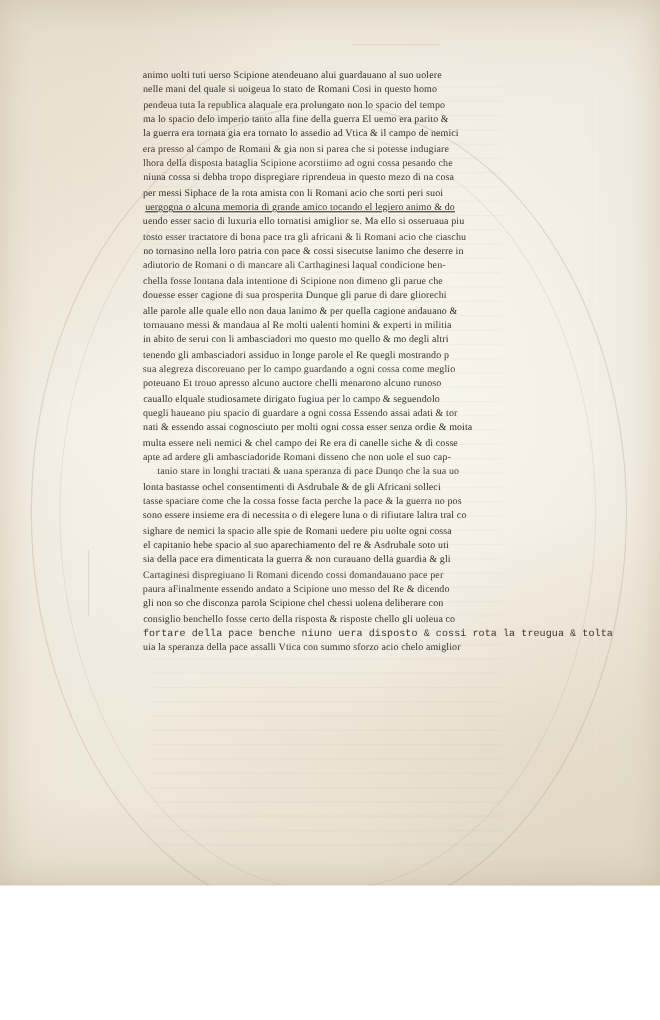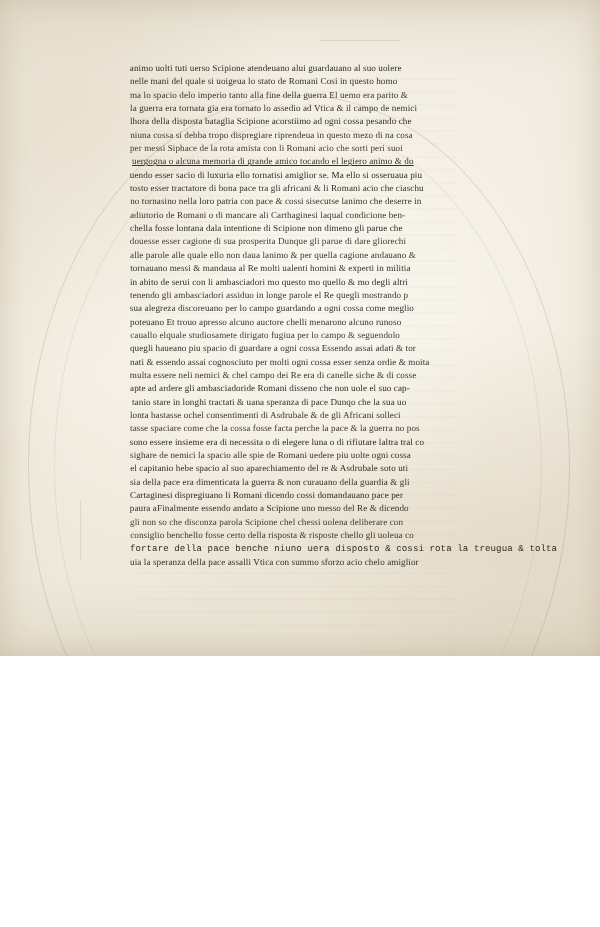--- a/index.html
+++ b/index.html
@@ -10,21 +10,21 @@
     width: 600px;
     height: 927px;
     background: #ffffff;
     font-family: "Liberation Serif", serif;
     overflow: hidden;
   }
 
   #page {
     position: relative;
     width: 600px;
-    height: 656px;
+    height: 805px;
     background: #f1ece1;
     overflow: hidden;
   }
 
   
   .paper-tone {
     position: absolute;
     inset: 0;
     background:
       radial-gradient(ellipse 78% 62% at 50% 45%, rgba(255,255,250,0.55) 0%, rgba(250,245,234,0.18) 55%, rgba(228,219,201,0.0) 72%),
@@ -144,22 +144,24 @@
 
   <div class="showthrough"></div>
 
   <div class="fiber" style="left:200px;top:820px;width:60px;height:1px;"></div>
   <div class="fiber" style="left:320px;top:40px;width:80px;height:1px;"></div>
   <div class="fiber" style="left:80px;top:500px;width:1px;height:60px;"></div>
 
   <div id="textblock">
     <div class="line" style="transform: scaleX(1); margin-left: -0.16px;">animo uolti tuti uerso Scipione atendeuano alui guardauano al suo uolere</div>
     <div class="line" style="transform: scaleX(1); margin-left: 0px;">nelle mani del quale si uoigeua lo stato de Romani Cosi in questo homo</div>
+    <div class="line" style="transform: scaleX(1); margin-left: 0.16px;">pendeua tuta la republica alaquale era prolungato non lo spacio del tempo</div>
     <div class="line" style="transform: scaleX(1); margin-left: -0.08px;">ma lo spacio delo imperio tanto alla fine della guerra El uemo era parito &amp;</div>
     <div class="line" style="transform: scaleX(1); margin-left: 0.08px;">la guerra era tornata gia era tornato lo assedio ad Vtica &amp; il campo de nemici</div>
+    <div class="line" style="transform: scaleX(1); margin-left: -0.16px;">era presso al campo de Romani &amp; gia non si parea che si potesse indugiare</div>
     <div class="line" style="transform: scaleX(1); margin-left: 0px;">lhora della disposta bataglia Scipione acorstiimo ad ogni cossa pesando che</div>
     <div class="line" style="transform: scaleX(1); margin-left: 0.16px;">niuna cossa si debba tropo dispregiare riprendeua in questo mezo di na cosa</div>
     <div class="line" style="transform: scaleX(1); margin-left: -0.08px;">per messi Siphace de la rota amista con li Romani acio che sorti peri suoi</div>
     <div class="line" style="transform: scaleX(1); margin-left: 2px; text-decoration: underline;">uergogna o alcuna memoria di grande amico tocando el legiero animo &amp; do</div>
     <div class="line" style="transform: scaleX(1); margin-left: -0.16px;">uendo esser sacio di luxuria ello tornatisi amiglior se. Ma ello si osseruaua piu</div>
     <div class="line" style="transform: scaleX(1); margin-left: 0px;">tosto esser tractatore di bona pace tra gli africani &amp; li Romani acio che ciaschu</div>
     <div class="line" style="transform: scaleX(1); margin-left: 0.16px;">no tornasino nella loro patria con pace &amp; cossi sisecutse lanimo che deserre in</div>
     <div class="line" style="transform: scaleX(1); margin-left: -0.08px;">adiutorio de Romani o di mancare ali Carthaginesi laqual condicione ben-</div>
     <div class="line" style="transform: scaleX(1); margin-left: 0.08px;">chella fosse lontana dala intentione di Scipione non dimeno gli parue che</div>
     <div class="line" style="transform: scaleX(1); margin-left: -0.16px;">douesse esser cagione di sua prosperita Dunque gli parue di dare gliorechi</div>
@@ -167,21 +169,21 @@
     <div class="line" style="transform: scaleX(1); margin-left: 0.16px;">tornauano messi &amp; mandaua al Re molti ualenti homini &amp; experti in militia</div>
     <div class="line" style="transform: scaleX(1); margin-left: -0.08px;">in abito de serui con li ambasciadori mo questo mo quello &amp; mo degli altri</div>
     <div class="line" style="transform: scaleX(1); margin-left: 0.08px;">tenendo gli ambasciadori assiduo in longe parole el Re quegli mostrando p</div>
     <div class="line" style="transform: scaleX(1); margin-left: -0.16px;">sua alegreza discoreuano per lo campo guardando a ogni cossa come meglio</div>
     <div class="line" style="transform: scaleX(1); margin-left: 0px;">poteuano Et trouo apresso alcuno auctore chelli menarono alcuno runoso</div>
     <div class="line" style="transform: scaleX(1); margin-left: 0.16px;">cauallo elquale studiosamete dirigato fugiua per lo campo &amp; seguendolo</div>
     <div class="line" style="transform: scaleX(1); margin-left: -0.08px;">quegli haueano piu spacio di guardare a ogni cossa Essendo assai adati &amp; tor</div>
     <div class="line" style="transform: scaleX(1); margin-left: 0.08px;">nati &amp; essendo assai cognosciuto per molti ogni cossa esser senza ordie &amp; moita</div>
     <div class="line" style="transform: scaleX(1); margin-left: -0.16px;">multa essere neli nemici &amp; chel campo dei Re era di canelle siche &amp; di cosse</div>
     <div class="line" style="transform: scaleX(1); margin-left: 0px;">apte ad ardere gli ambasciadoride Romani disseno che non uole el suo cap-</div>
-    <div class="line" style="transform: scaleX(1); margin-left: 2px;">tanio stare in longhi tractati &amp; uana speranza di pace Dunqo che la sua uo</div>
+    <div class="line" style="transform: scaleX(1); margin-left: 13px;">tanio stare in longhi tractati &amp; uana speranza di pace Dunqo che la sua uo</div>
     <div class="line" style="transform: scaleX(1); margin-left: -0.08px;">lonta bastasse ochel consentimenti di Asdrubale &amp; de gli Africani solleci</div>
     <div class="line" style="transform: scaleX(1); margin-left: 0.08px;">tasse spaciare come che la cossa fosse facta perche la pace &amp; la guerra no pos</div>
     <div class="line" style="transform: scaleX(1); margin-left: -0.16px;">sono essere insieme era di necessita o di elegere luna o di rifiutare laltra tral co</div>
     <div class="line" style="transform: scaleX(1); margin-left: 0px;">sighare de nemici la spacio alle spie de Romani uedere piu uolte ogni cossa</div>
     <div class="line" style="transform: scaleX(1); margin-left: 0.16px;">el capitanio hebe spacio al suo aparechiamento del re &amp; Asdrubale soto uti</div>
     <div class="line" style="transform: scaleX(1); margin-left: -0.08px;">sia della pace era dimenticata la guerra &amp; non curauano della guardia &amp; gli</div>
     <div class="line" style="transform: scaleX(1); margin-left: 0.08px;">Cartaginesi dispregiuano li Romani dicendo cossi domandauano pace per</div>
     <div class="line" style="transform: scaleX(1); margin-left: -0.16px;">paura aFinalmente essendo andato a Scipione uno messo del Re &amp; dicendo</div>
     <div class="line" style="transform: scaleX(1); margin-left: 0px;">gli non so che disconza parola Scipione chel chessi uolena deliberare con</div>
     <div class="line" style="transform: scaleX(1); margin-left: 0.16px;">consiglio benchello fosse certo della risposta &amp; risposte chello gli uoleua co</div>

